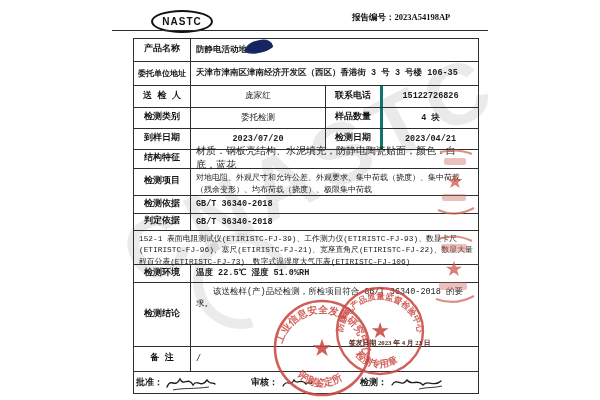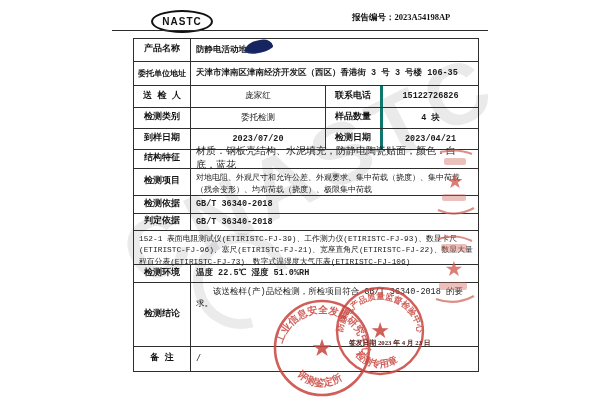--- a/index.html
+++ b/index.html
@@ -131,20 +131,38 @@
     <div class="t-row" style="height:64px">
       <div class="lbl">检测结论</div>
       <div class="val para conclusion-text">该送检样(产)品经检测，所检项目符合 GB/T 36340-2018 的要求。</div>
     </div>
 
     <div class="t-row" style="height:25px">
       <div class="lbl">备  注</div>
       <div class="val">/</div>
     </div>
 
+    <div class="t-row" style="height:22px">
+      <div class="footer-cell">
+        <span class="sig-label">批准：</span>
+        <svg class="sig" width="52" height="18" viewBox="0 0 52 18">
+          <path d="M2,13 C6,3 10,15 15,5 C19,13 23,2 28,11 C32,4 36,15 42,6 C45,11 48,8 50,10" fill="none" stroke="#1d1d1d" stroke-width="1.4" stroke-linecap="round"></path>
+          <path d="M8,16 C16,14 30,15 44,13" fill="none" stroke="#1d1d1d" stroke-width="0.9"></path>
+        </svg>
+        <span class="sig-label" style="margin-left:34px">审核：</span>
+        <svg class="sig" width="34" height="18" viewBox="0 0 34 18">
+          <path d="M3,12 C7,4 10,14 14,6 C17,12 21,3 26,10 C29,6 31,12 32,8" fill="none" stroke="#1d1d1d" stroke-width="1.3" stroke-linecap="round"></path>
+        </svg>
+        <span class="sig-label" style="margin-left:46px">检测：</span>
+        <svg class="sig" width="56" height="18" viewBox="0 0 56 18">
+          <path d="M3,11 C8,3 12,14 18,6 C23,13 28,4 34,11 C39,5 45,14 52,7" fill="none" stroke="#1d1d1d" stroke-width="1.3" stroke-linecap="round"></path>
+          <path d="M30,15 C38,13 46,14 53,12" fill="none" stroke="#1d1d1d" stroke-width="0.9"></path>
+        </svg>
+      </div>
+    </div>
 
   </div>
 
   <div class="ink-blot"></div>
 
   <svg class="stamp" style="left:269px;top:296px;opacity:0.85" width="106" height="104" viewBox="0 0 106 104">
     <circle cx="53" cy="52" r="47" fill="none" stroke="#c9443d" stroke-width="2.6"></circle>
     <defs>
       <path id="lArcTop" d="M 12,58 A 41,41 0 1 1 94,58"></path>
       <path id="lArcBot" d="M 22,70 A 34,34 0 0 0 84,70"></path>

